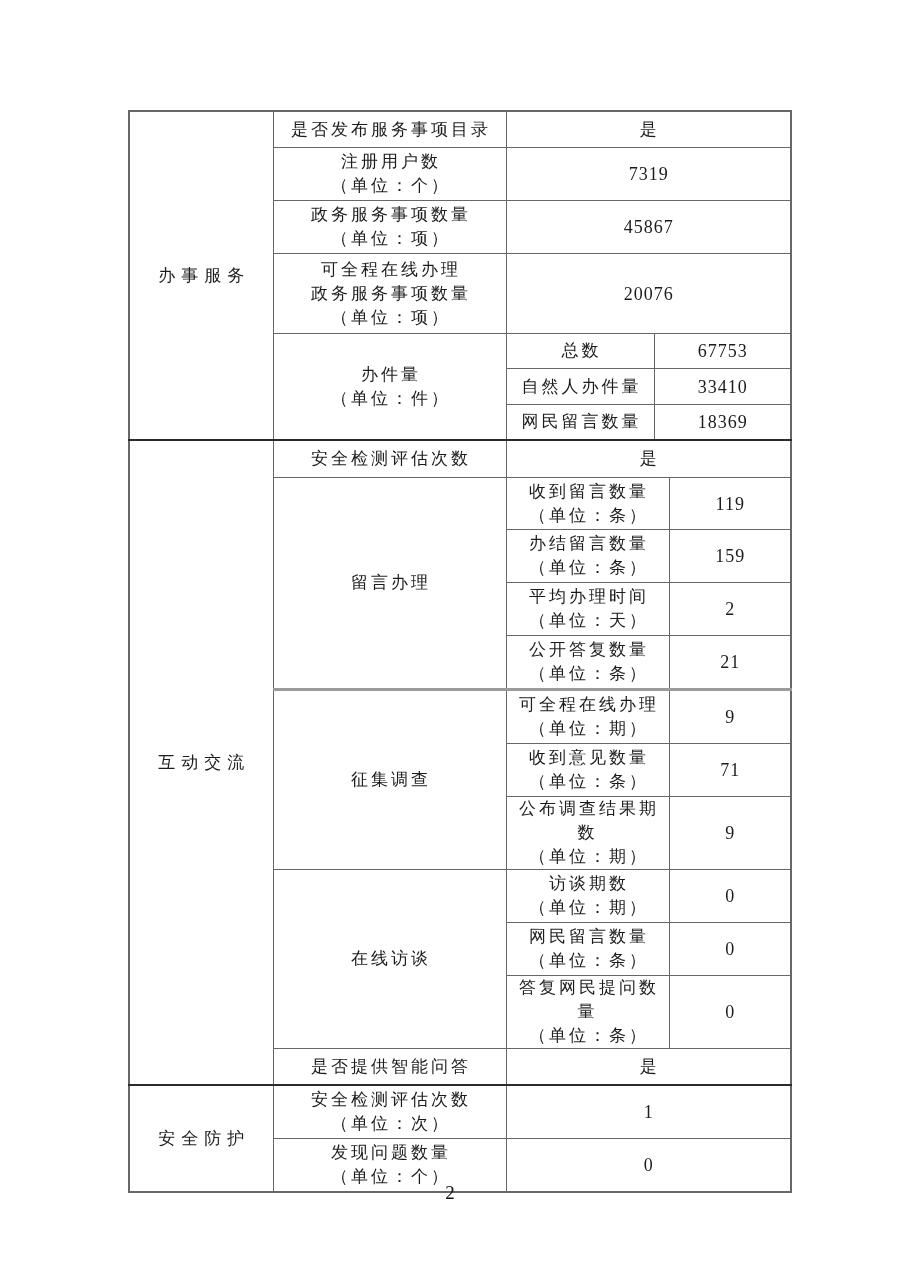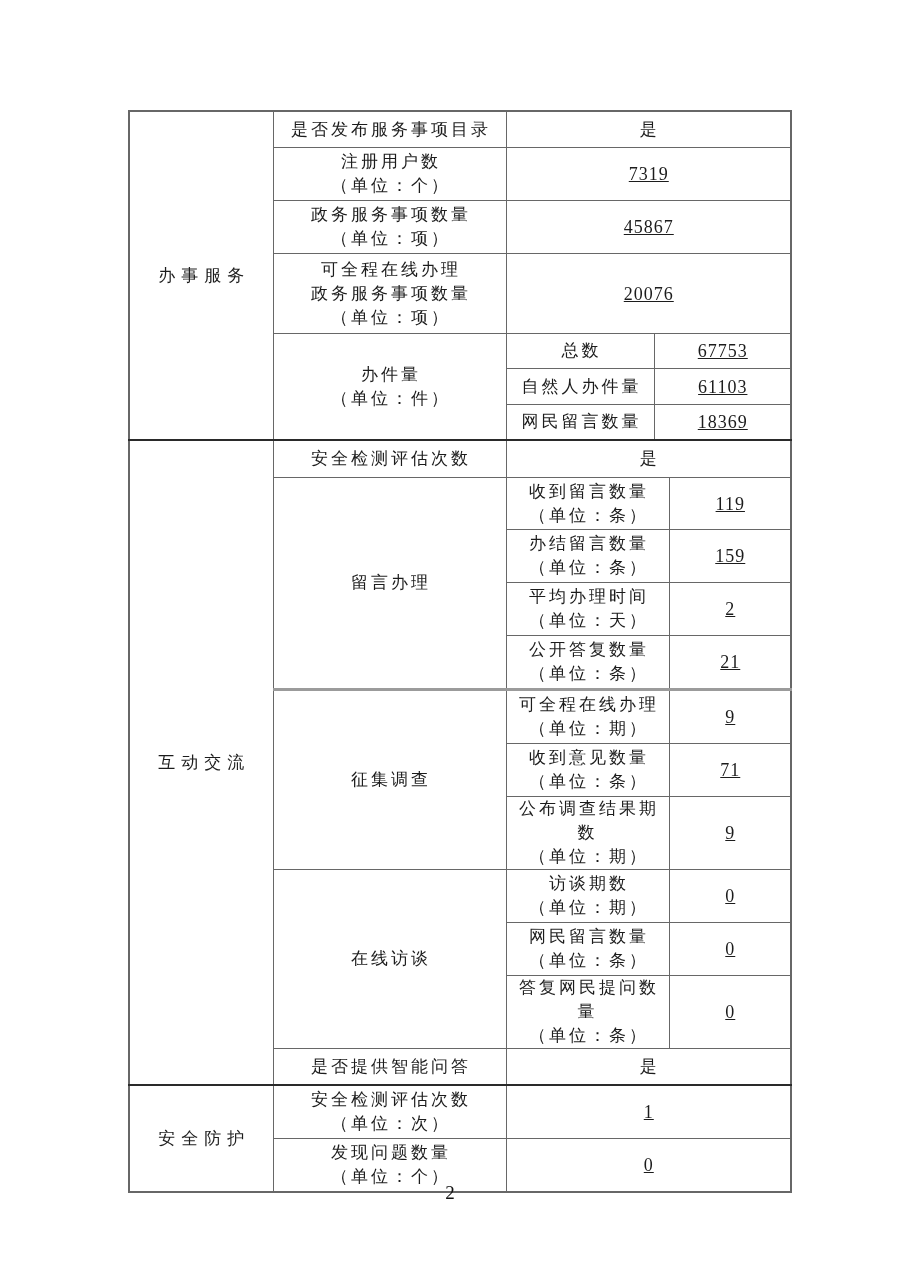--- a/index.html
+++ b/index.html
@@ -40,21 +40,20 @@
   td.group-cell {
     letter-spacing: 6px;
     text-indent: 6px;
     font-size: 17px;
   }
   td.num {
     font-size: 18px;
     letter-spacing: 1px;
     text-indent: 1px;
     font-family: "Liberation Serif", "DejaVu Serif", serif;
-    text-decoration: underline;
   }
   td .line {
     display: block;
     letter-spacing: 3px;
     text-indent: 3px;
     line-height: 24px;
   }
   tr.h35 td { height: 35px; }
   tr.h36 td { height: 36px; }
   tr.h34 td { height: 34px; }
@@ -120,21 +119,21 @@
     <tr class="h34">
       <td rowspan="3">
         <span class="line">办件量</span>
         <span class="line">（单位：件）</span>
       </td>
       <td class="zh">总数</td>
       <td class="num" colspan="2">67753</td>
     </tr>
     <tr class="h35">
       <td class="zh">自然人办件量</td>
-      <td class="num" colspan="2">61103</td>
+      <td class="num" colspan="2">33410</td>
     </tr>
     <tr class="h34">
       <td class="zh">网民留言数量</td>
       <td class="num" colspan="2">18369</td>
     </tr>
 
     <tr class="h36 group-sep">
       <td class="zh group-cell" rowspan="12">互动交流</td>
       <td class="zh">安全检测评估次数</td>
       <td class="zh" colspan="3">是</td>

